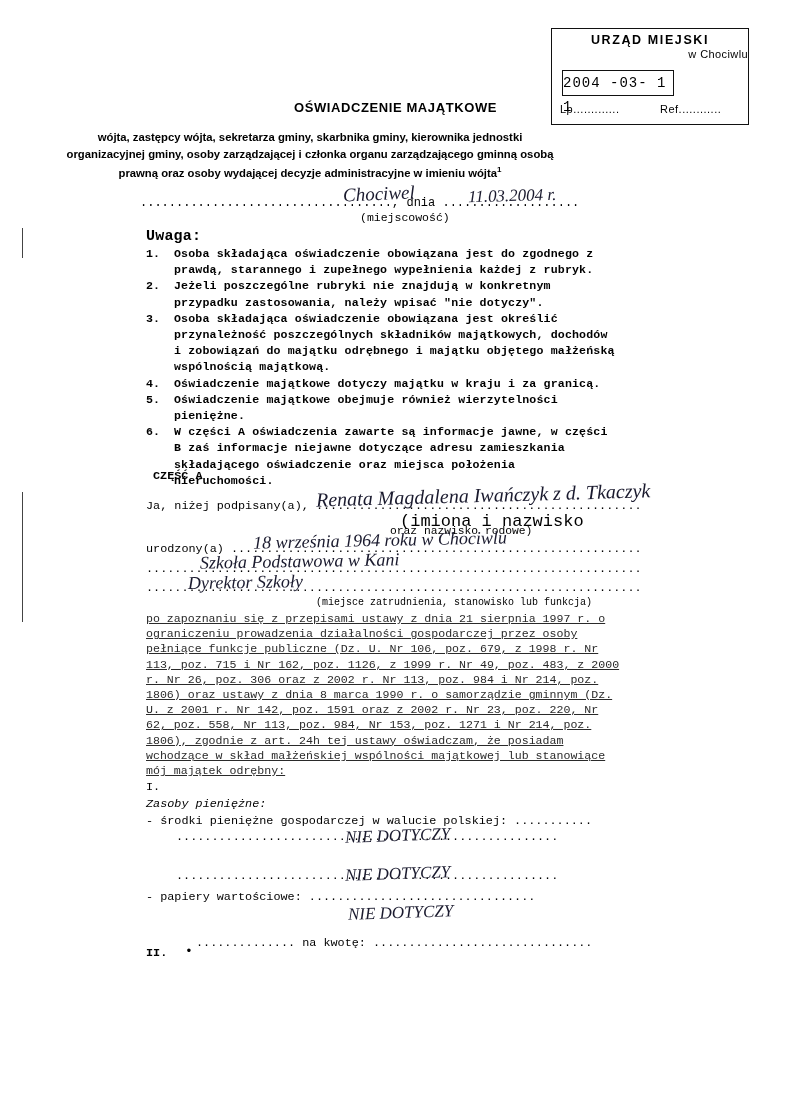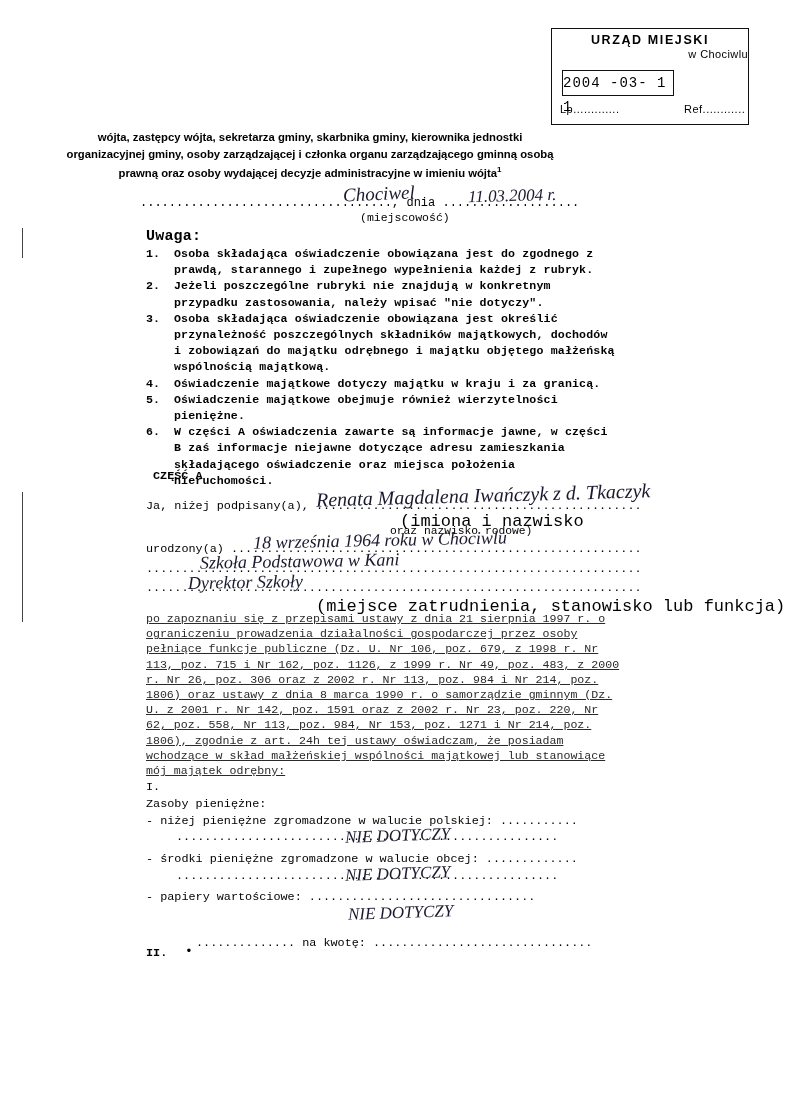--- a/index.html
+++ b/index.html
@@ -70,21 +70,20 @@
     top: 74px;
     font-size: 11px;
     letter-spacing: 0.5px;
   }
   .stamp .st-ref {
     position: absolute;
     left: 108px;
     top: 74px;
     font-size: 11px;
     letter-spacing: 0.5px;
-    margin-left: 24px;
   }
   .doc-title {
     position: absolute;
     left: 0; top: 100px;
     width: 791px;
     text-align: center;
     font-family: "Liberation Sans", sans-serif;
     font-weight: 700;
     font-size: 13px;
     letter-spacing: 0.6px;
@@ -230,21 +229,21 @@
     position: absolute;
     left: 188px;
     top: 572px;
     font-size: 18px;
     transform: rotate(-1deg);
   }
   .cap-miejsce {
     position: absolute;
     left: 316px;
     top: 597px;
-    font-size: 17px;
+    font-size: 10px;
     font-family: "Liberation Mono", monospace;
   }
   .legal {
     position: absolute;
     left: 146px;
     top: 611px;
     width: 475px;
     font-size: 11.6px;
     line-height: 15.2px;
     font-family: "Liberation Mono", monospace;
@@ -257,20 +256,21 @@
     top: 780px;
     font-size: 11.8px;
     font-family: "Liberation Mono", monospace;
   }
   .zasoby {
     position: absolute;
     left: 146px;
     top: 797px;
     font-size: 11.8px;
     font-family: "Liberation Mono", monospace;
+    font-style: italic;
   }
   .li1 {
     position: absolute;
     left: 146px;
     top: 814px;
     font-size: 11.8px;
     font-family: "Liberation Mono", monospace;
   }
   .dots2 {
     position: absolute;
@@ -350,20 +350,21 @@
   <div class="edge-rule" style="left:22px; top:492px; height:130px;"></div>
 
   <div class="stamp">
     <div class="st-title">URZĄD MIEJSKI</div>
     <div class="st-sub">w Chociwlu</div>
     <div class="st-datebox">2004 -03- 1 1</div>
     <div class="st-lp">Lp.............</div>
     <div class="st-ref">Ref............</div>
   </div>
 
+  <div class="doc-title">OŚWIADCZENIE MAJĄTKOWE</div>
   <div class="doc-sub"><span>wójta, zastępcy wójta, sekretarza gminy, skarbnika gminy, kierownika jednostki organizacyjnej gminy, osoby zarządzającej i członka organu zarządzającego gminną osobą prawną oraz osoby wydającej decyzje administracyjne w imieniu wójta</span><sup>1</sup></div>
 
   <div class="place-line">
     <span>...................................,</span>
     <span>dnia</span>
     <span>...................</span>
   </div>
   <div class="hand hw1">Chociwel</div>
   <div class="hand hw2">11.03.2004 r.</div>
   <div class="place-caption">(miejscowość)</div>
@@ -409,25 +410,24 @@
   <div class="dots-row" style="left:146px; top:581px;">......................................................................</div>
   <div class="hand hw-work1">Szkoła Podstawowa w Kani</div>
   <div class="hand hw-work2">Dyrektor Szkoły</div>
   <div class="cap-miejsce">(miejsce zatrudnienia, stanowisko lub funkcja)</div>
 
   <div class="legal">po zapoznaniu się z przepisami ustawy z dnia 21 sierpnia 1997 r. o ograniczeniu prowadzenia działalności gospodarczej przez osoby pełniące funkcje publiczne (Dz. U. Nr 106, poz. 679, z 1998 r. Nr 113, poz. 715 i Nr 162, poz. 1126, z 1999 r. Nr 49, poz. 483, z 2000 r. Nr 26, poz. 306 oraz z 2002 r. Nr 113, poz. 984 i Nr 214, poz. 1806) oraz ustawy z dnia 8 marca 1990 r. o samorządzie gminnym (Dz. U. z 2001 r. Nr 142, poz. 1591 oraz z 2002 r. Nr 23, poz. 220, Nr 62, poz. 558, Nr 113, poz. 984, Nr 153, poz. 1271 i Nr 214, poz. 1806), zgodnie z art. 24h tej ustawy oświadczam, że posiadam wchodzące w skład małżeńskiej wspólności majątkowej lub stanowiące mój majątek odrębny:</div>
 
   <div class="sec-i">I.</div>
   <div class="zasoby">Zasoby pieniężne:</div>
 
-  <div class="li1">- niżej pieniężne zgromadzone w walucie polskiej: ...........</div>
+  <div class="li1">- środki pieniężne gospodarczej w walucie polskiej: ...........</div>
   <div class="dots2">......................................................</div>
   <div class="hand hw-nd1">NIE DOTYCZY</div>
 
-  <div class="li2">- środki pieniężne zgromadzone w walucie obcej: .............</div>
   <div class="dots3">......................................................</div>
   <div class="hand hw-nd2">NIE DOTYCZY</div>
 
   <div class="li3">- papiery wartościowe: ................................</div>
   <div class="dots4">.............. na kwotę: ...............................</div>
   <div class="hand hw-nd3">NIE DOTYCZY</div>
 
   <div class="sec-ii">II.</div>
   <div class="dot-mark">•</div>
 

